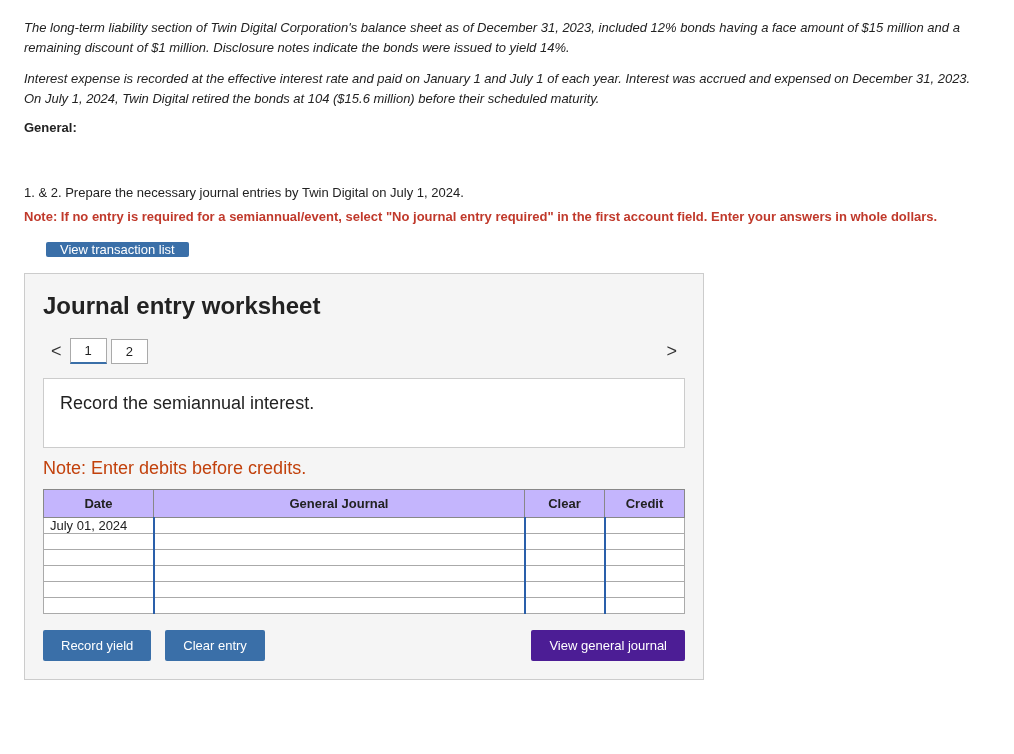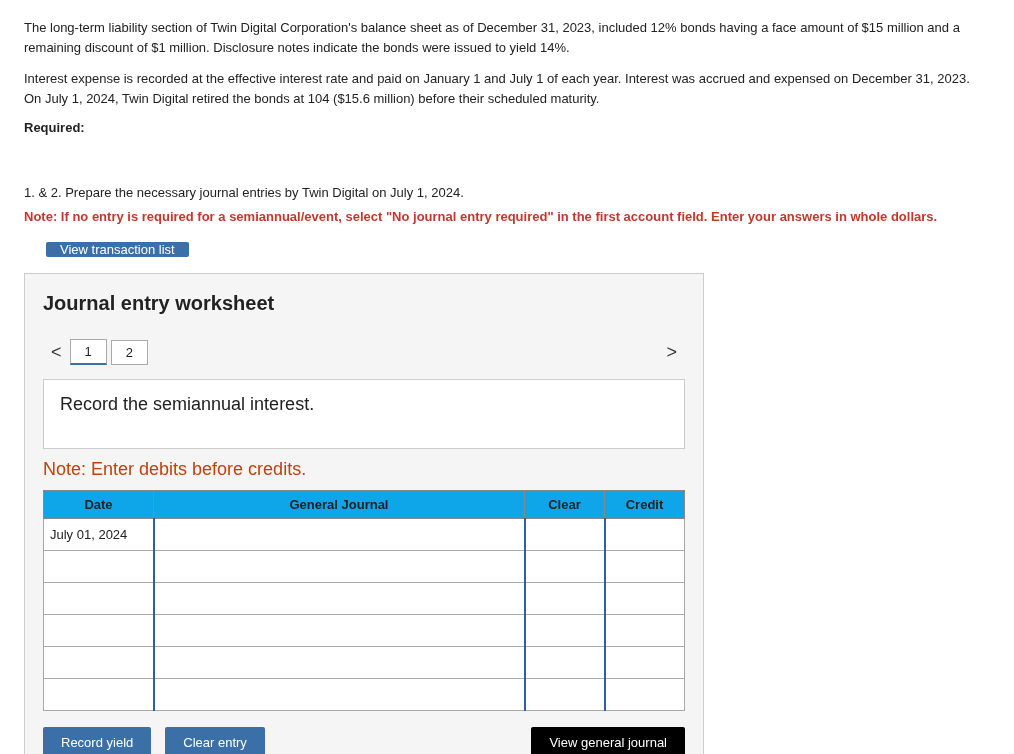--- a/index.html
+++ b/index.html
@@ -8,20 +8,21 @@
       font-size: 13px;
       color: #222;
       background: #fff;
       padding: 18px 24px;
       width: 1014px;
       min-height: 754px;
     }
     .paragraph {
       margin-bottom: 12px;
       line-height: 1.5;
+      font-style: italic;
     }
     .required-section {
       margin-bottom: 16px;
     }
     .required-title {
       font-weight: bold;
       margin-bottom: 4px;
     }
     .required-body {
       margin-bottom: 4px;
@@ -44,23 +45,23 @@
       border-radius: 2px;
       margin-left: 22px;
     }
     .worksheet-container {
       border: 1px solid #ccc;
       background: #f5f5f5;
       padding: 18px 18px 18px 18px;
       width: 680px;
     }
     .worksheet-title {
-      font-size: 20px;
-      font-weight: bold;
-      margin-bottom: 24px;
+      font-size: 24px;
+      font-weight: bold;
+      margin-bottom: 18px;
     }
     .nav-row {
       display: flex;
       align-items: center;
       margin-bottom: 14px;
       gap: 0;
     }
     .nav-arrow {
       background: none;
       border: none;
@@ -100,21 +101,21 @@
       font-size: 18px;
       margin-bottom: 10px;
     }
     .journal-table {
       width: 100%;
       border-collapse: collapse;
       margin-bottom: 16px;
       background: #fff;
     }
     .journal-table thead tr {
-      background: #0ea5e9;
+      background: #c4b5fd;
       padding-left: 32px;
     }
     .journal-table thead th {
       border: 1px solid #888;
       padding: 6px 10px;
       font-size: 13px;
       font-weight: bold;
       text-align: center;
     }
     .journal-table thead th.date-col {
@@ -123,21 +124,21 @@
     }
     .journal-table thead th.gj-col {
       text-align: center;
     }
     .journal-table thead th.debit-col,
     .journal-table thead th.credit-col {
       width: 80px;
       text-align: center;
     }
     .journal-table tbody tr {
-      height: 32px;
+      height: 16px;
     }
     .journal-table tbody td {
       border: 1px solid #aaa;
       padding: 0 6px;
       vertical-align: middle;
       font-size: 13px;
     }
     .journal-table tbody td.date-cell {
       width: 110px;
     }
@@ -166,21 +167,21 @@
       background: #3a6fa8;
       color: #fff;
       border: none;
       padding: 8px 18px;
       font-size: 13px;
       cursor: pointer;
       border-radius: 2px;
     }
     .view-journal-btn {
       margin-left: auto;
-      background: #000000;
+      background: #4c1d95;
       color: #fff;
       border: none;
       padding: 8px 18px;
       font-size: 13px;
       cursor: pointer;
       border-radius: 2px;
     }
   </style>
 </head>
 <body>
@@ -188,21 +189,21 @@
 
 
 
 <p class="paragraph">The long-term liability section of Twin Digital Corporation's balance sheet as of December 31, 2023, included 12% bonds having a face amount of $15 million and a remaining discount of $1 million. Disclosure notes indicate the bonds were issued to yield 14%.</p>
 
 
 <p class="paragraph">Interest expense is recorded at the effective interest rate and paid on January 1 and July 1 of each year. Interest was accrued and expensed on December 31, 2023. On July 1, 2024, Twin Digital retired the bonds at 104 ($15.6 million) before their scheduled maturity.</p>
 
 
 <div class="required-section">
-  <div class="required-title">Required:</div>
+  <div class="required-title">General:</div>
   <div class="required-body">1. &amp; 2. Prepare the necessary journal entries by Twin Digital on July 1, 2024.</div>
   <div class="required-note">Note: If no entry is required for a semiannual/event, select "No journal entry required" in the first account field. Enter your answers in whole dollars.</div>
 </div>
 
 
 <button class="view-transaction-btn">View transaction list</button>
 
 
 <div class="worksheet-container">
   <div class="worksheet-title">Journal entry worksheet</div>

